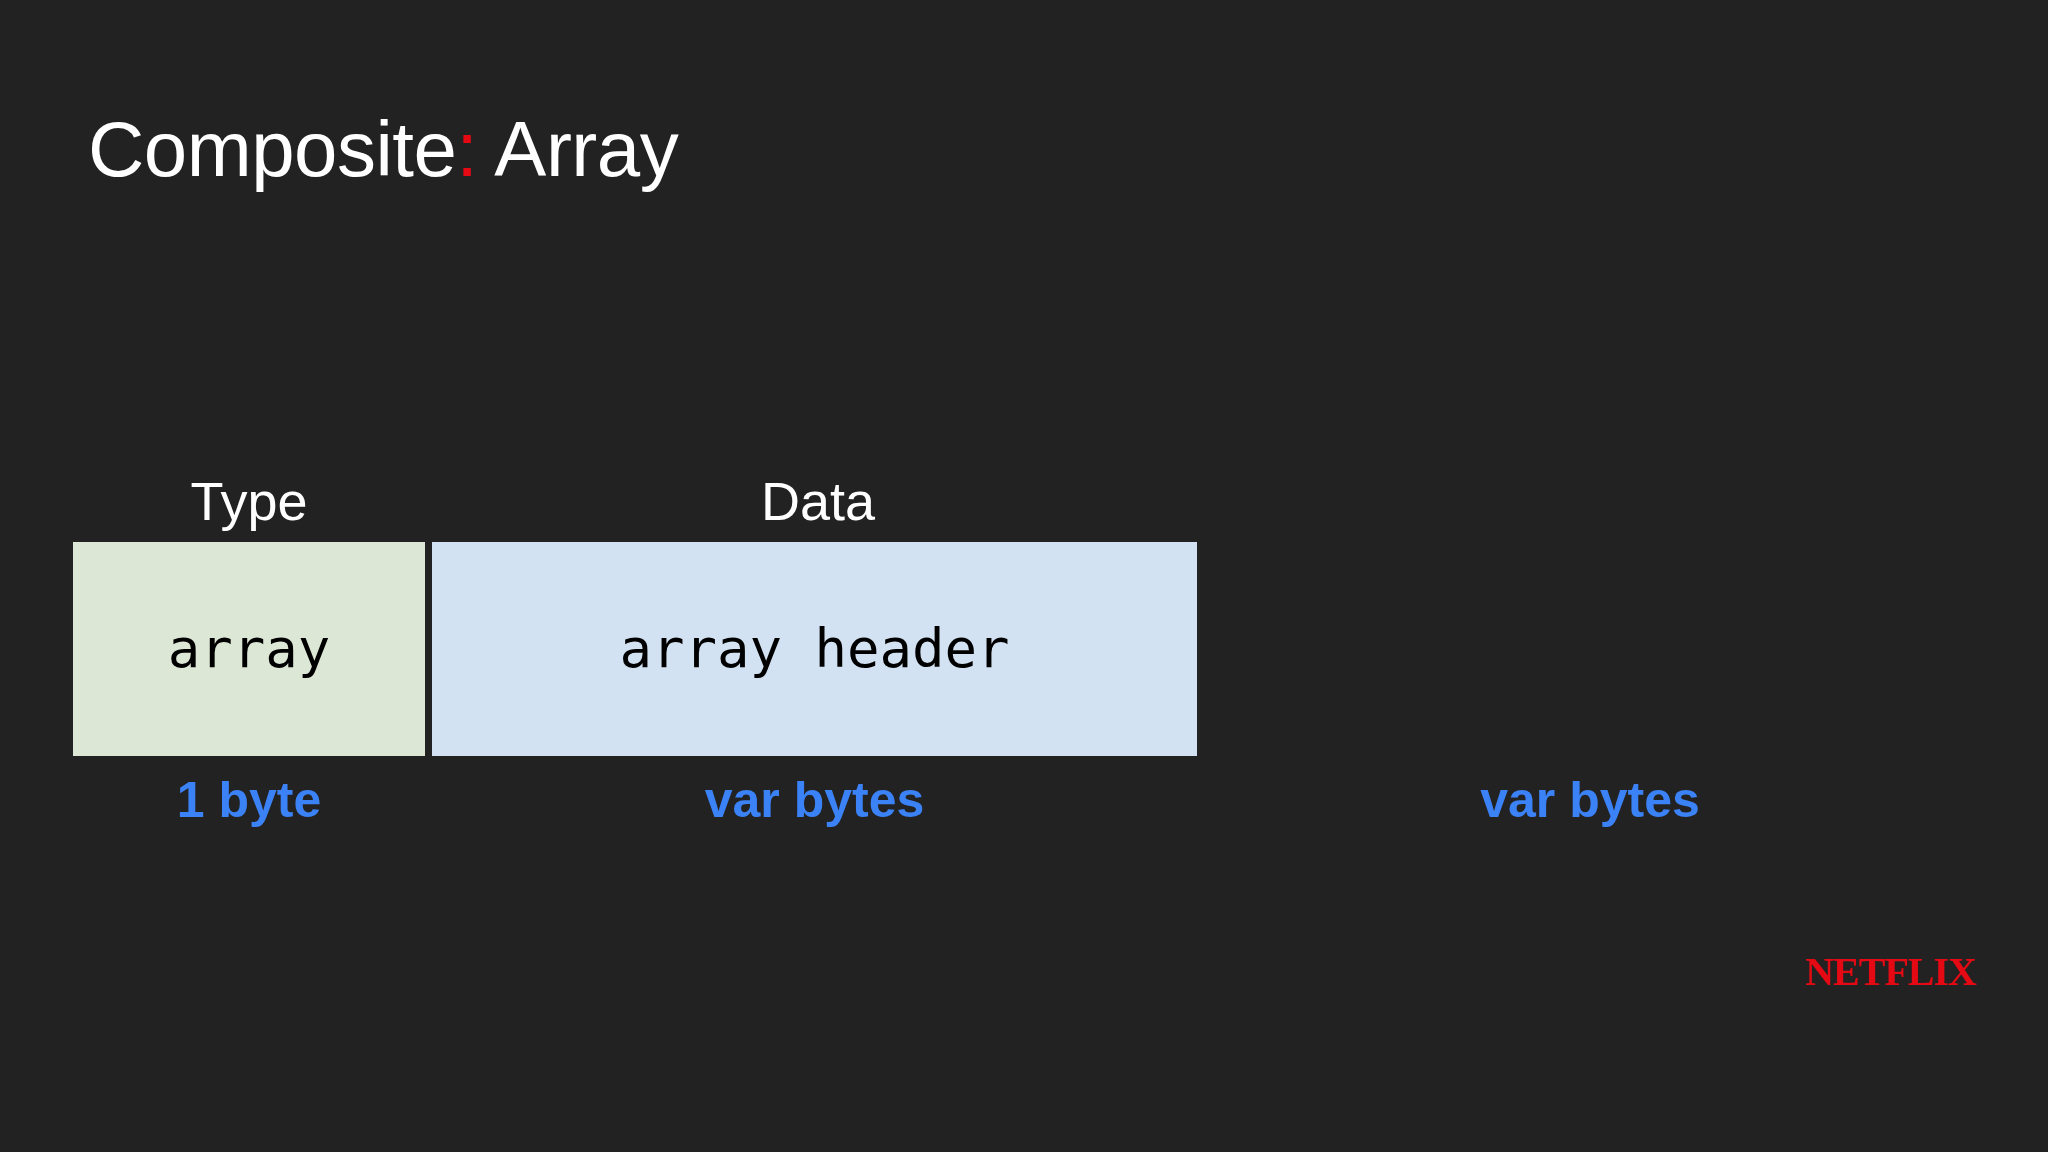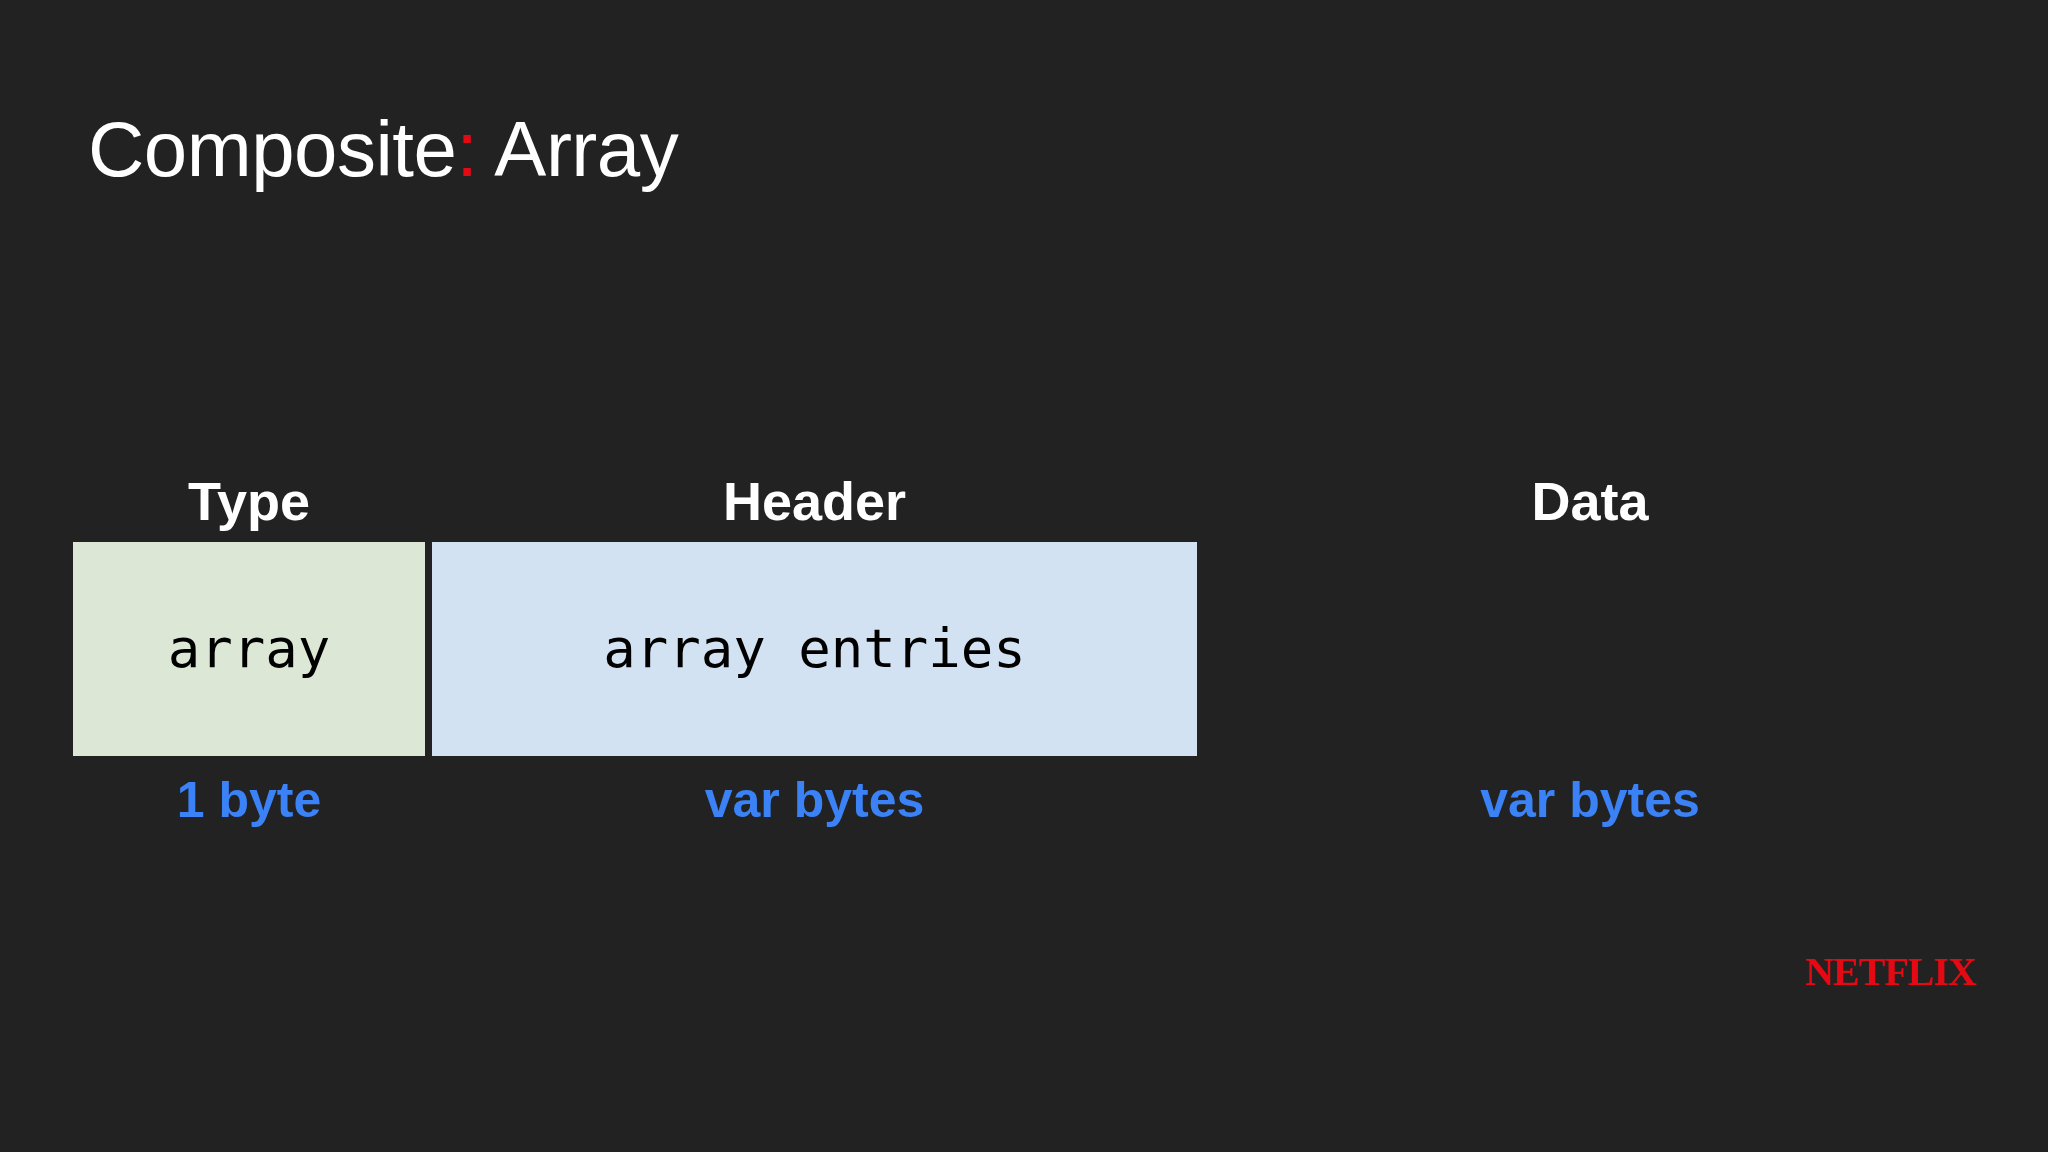--- a/index.html
+++ b/index.html
@@ -60,21 +60,21 @@
   .col-data   { width: 770px; flex: 0 0 770px; margin-left: 8px; }
 
   .row-headers {
     margin-bottom: 10px;
   }
   .col-label {
     text-align: center;
     color: #ffffff;
     font-size: 54px;
     line-height: 62px;
-    font-weight: 700;
+    font-weight: 400;
     white-space: nowrap;
   }
 
   .row-boxes {
     height: 214px;
   }
   .box {
     height: 214px;
     display: flex;
     align-items: center;
@@ -124,37 +124,34 @@
 <div class="slide">
 
   <div class="slide-title"><span>Composite</span><span class="sep">:</span><span> Array</span></div>
 
   <div class="diagram">
 
     <div class="row row-headers">
       <div class="col-type">
         <div class="col-label">Type</div>
       </div>
-      <div class="col-header">
-        <div class="col-label">Header</div>
-      </div>
       <div class="col-data">
         <div class="col-label">Data</div>
       </div>
     </div>
 
     <div class="row row-boxes">
       <div class="col-type">
         <div class="box box-type">
           <span class="box-text">array</span>
         </div>
       </div>
       <div class="col-header">
         <div class="box box-header">
-          <span class="box-text">array entries</span>
+          <span class="box-text">array header</span>
         </div>
       </div>
     </div>
 
     <div class="row row-sizes">
       <div class="col-type">
         <div class="size-label">1 byte</div>
       </div>
       <div class="col-header">
         <div class="size-label">var bytes</div>

